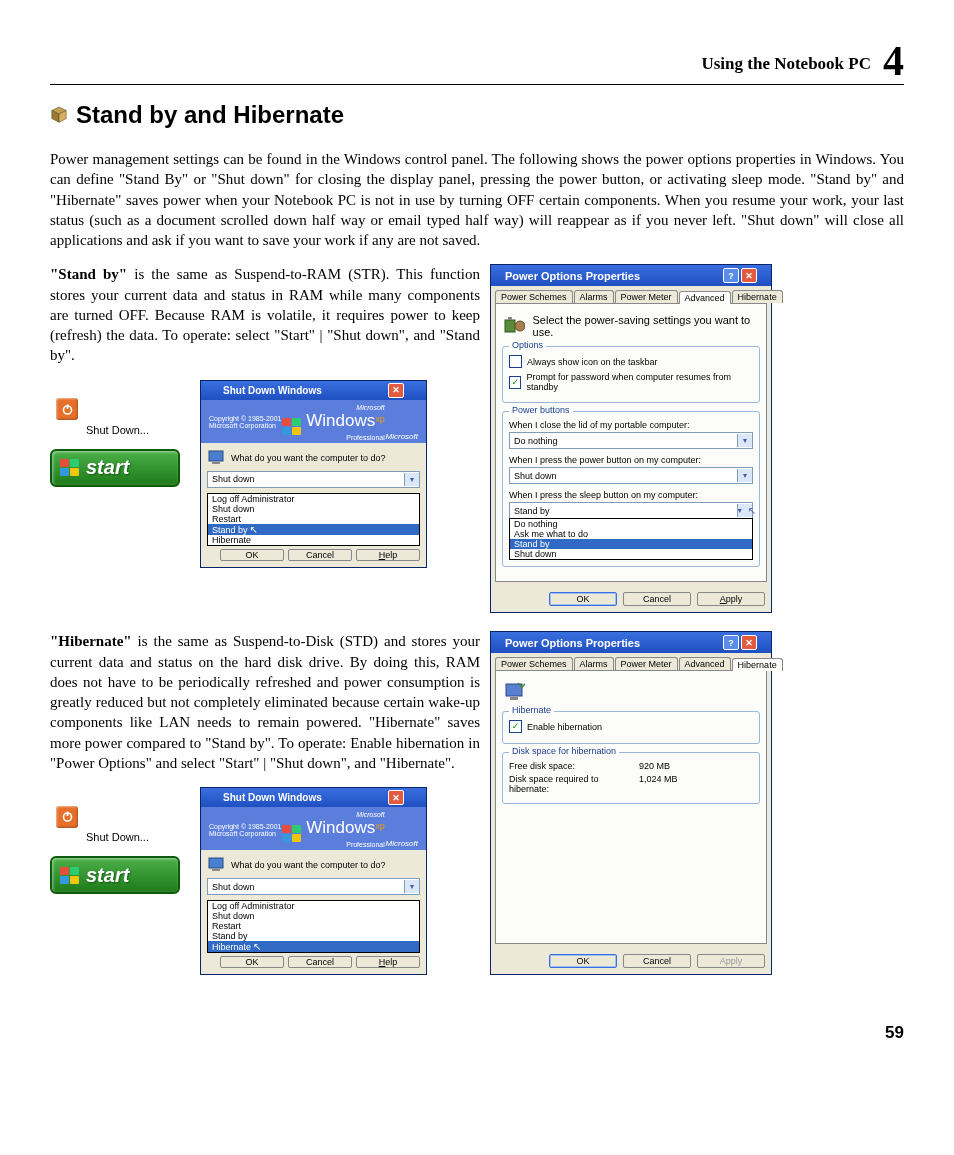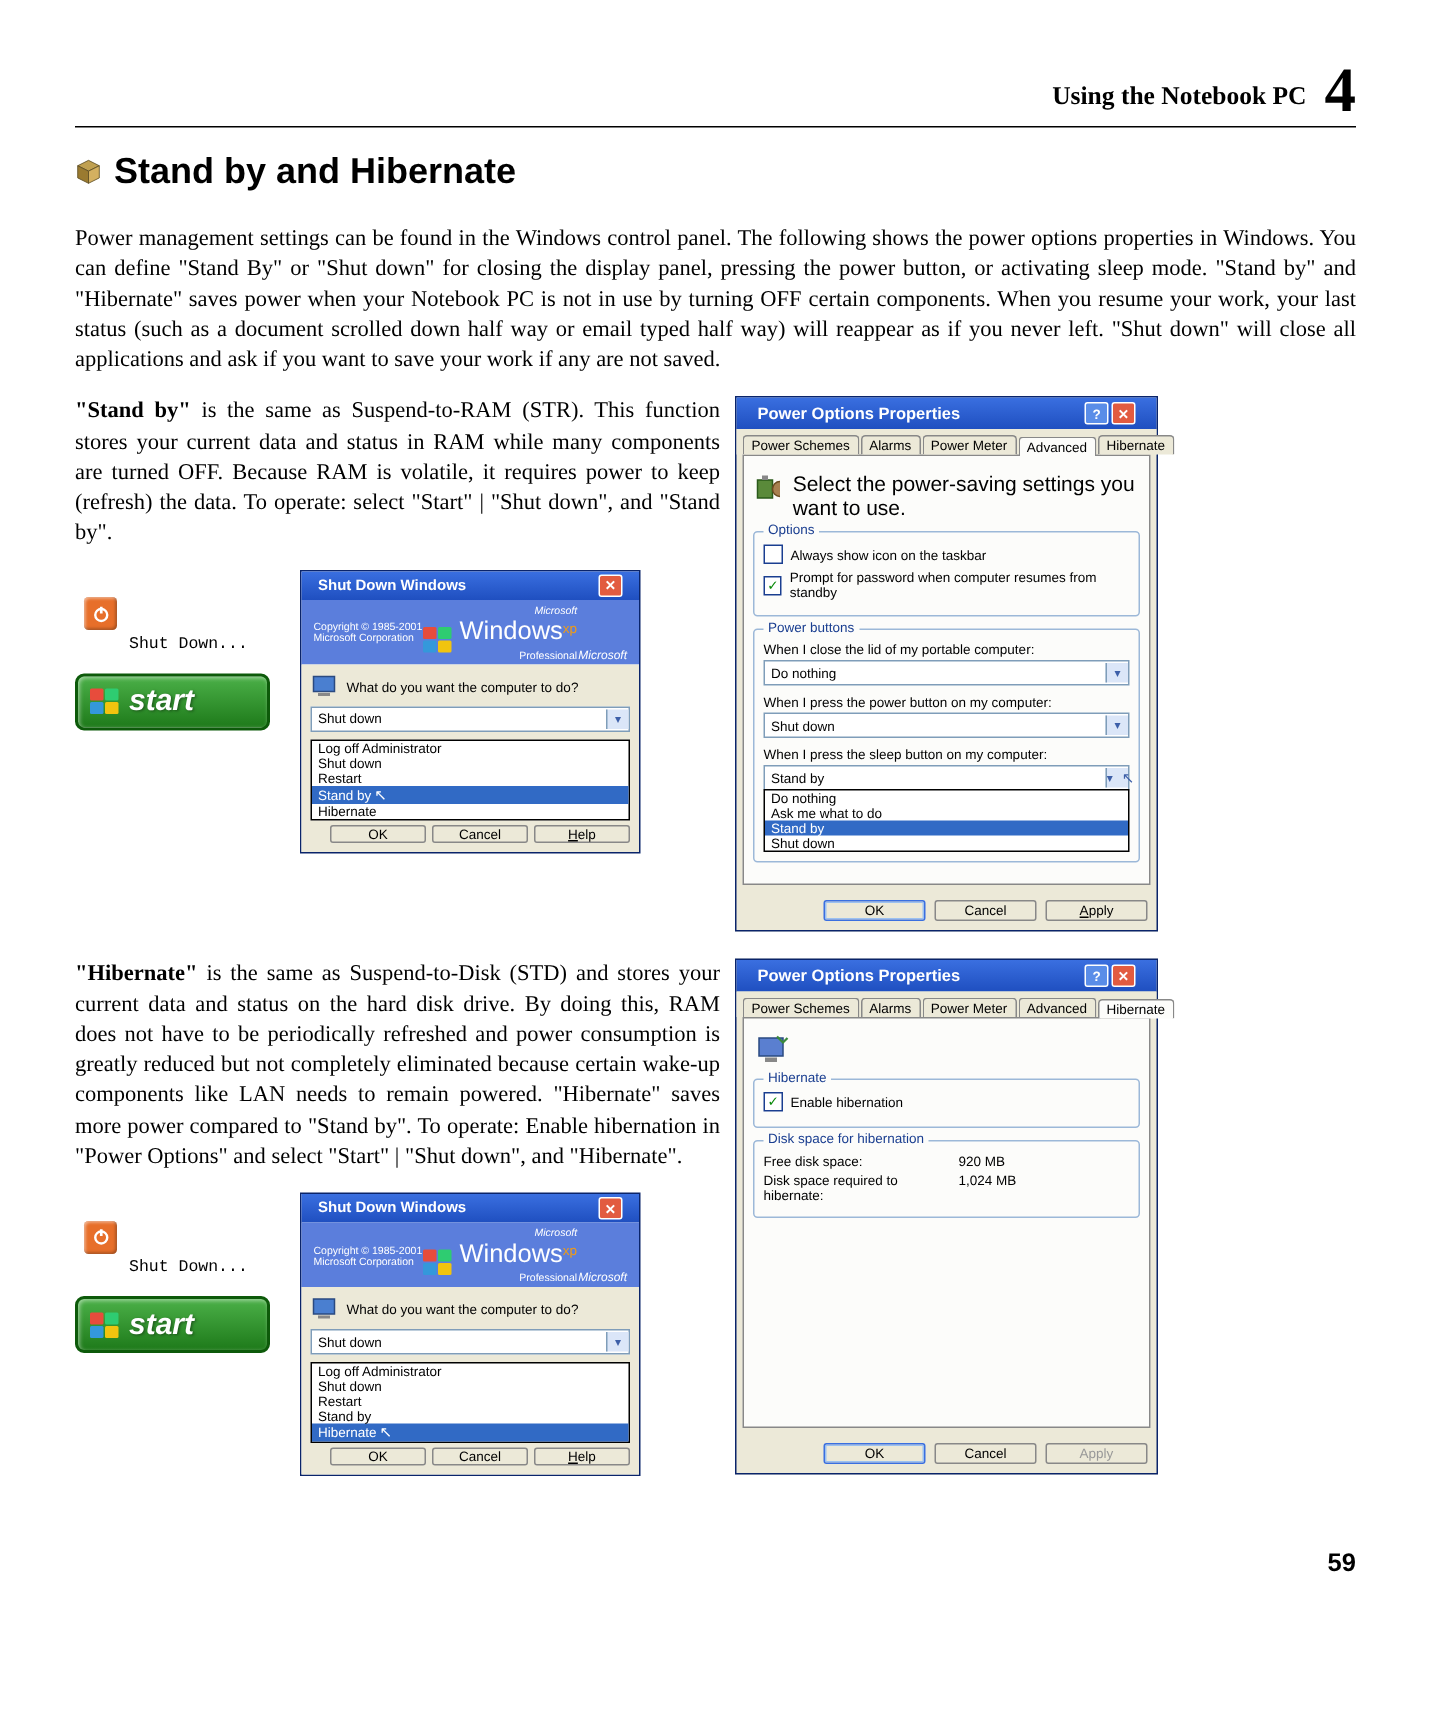--- a/index.html
+++ b/index.html
@@ -226,21 +226,21 @@
   
   .shutdown-panel {
     font-family: Tahoma, Arial, sans-serif;
     font-size: 10px;
     border: 1px solid #0a246a;
     width: 225px;
   }
   .sd-title {
     background: linear-gradient(#3a6fe0, #1f4fc0);
     color: #fff;
-    padding: 2px 11px;
+    padding: 2px 22px;
     display: flex;
     justify-content: space-between;
     align-items: center;
     font-weight: bold;
     font-size: 10px;
   }
   .sd-banner {
     background: #5b7edc;
     padding: 4px 8px 2px 8px;
     color: #fff;
@@ -307,21 +307,21 @@
     width: 22px;
     height: 22px;
     background: #e76f2a;
     border-radius: 3px;
     display: flex;
     align-items: center;
     justify-content: center;
     box-shadow: inset -1px -1px 2px rgba(0,0,0,0.3), inset 1px 1px 2px rgba(255,255,255,0.5);
   }
   .shutdown-text {
-    font-family: Liberation Mono, monospace;
+    font-family: Liberation Sans, sans-serif;
     font-size: 11px;
     margin-top: 41px;
   }
   .start-btn {
     margin-top: 10px;
     width: 118px;
     height: 34px;
     background: linear-gradient(#4bb048, #1e7a1a);
     border: 2px solid #0d5a0a;
     border-radius: 6px;
@@ -351,21 +351,21 @@
   }
   .fr{background:#e74c3c;} .fg{background:#2ecc71;} .fb{background:#3498db;} .fy{background:#f1c40f;}
   .cursor {
     font-size: 10px;
     margin-left: 2px;
   }
   .icon-text-row {
     display: flex;
     gap: 8px;
     align-items: flex-start;
-    font-size: 14px;
+    font-size: 11px;
     padding: 4px 2px 8px 2px;
   }
   .page-num {
     text-align: right;
     font-weight: bold;
     font-size: 17px;
     font-family: Arial, sans-serif;
     margin-top: 30px;
   }
   .data-row {

